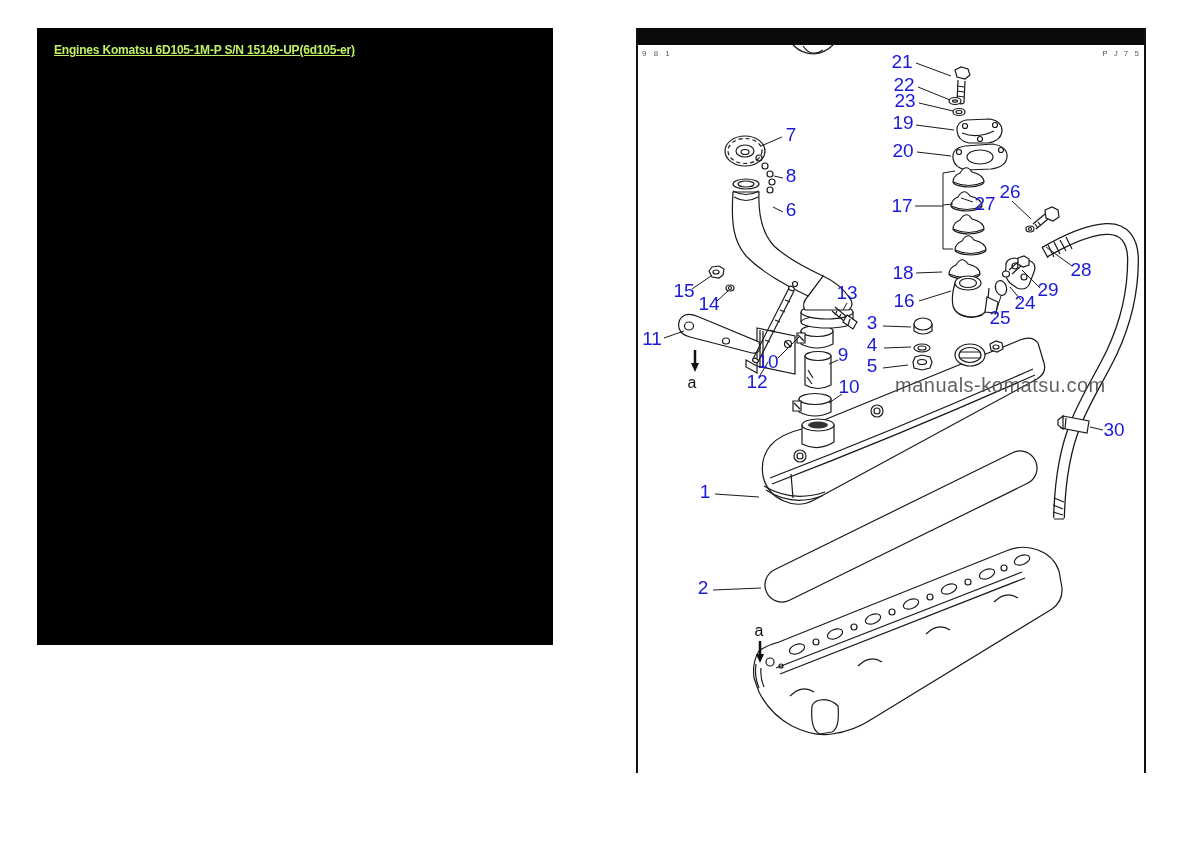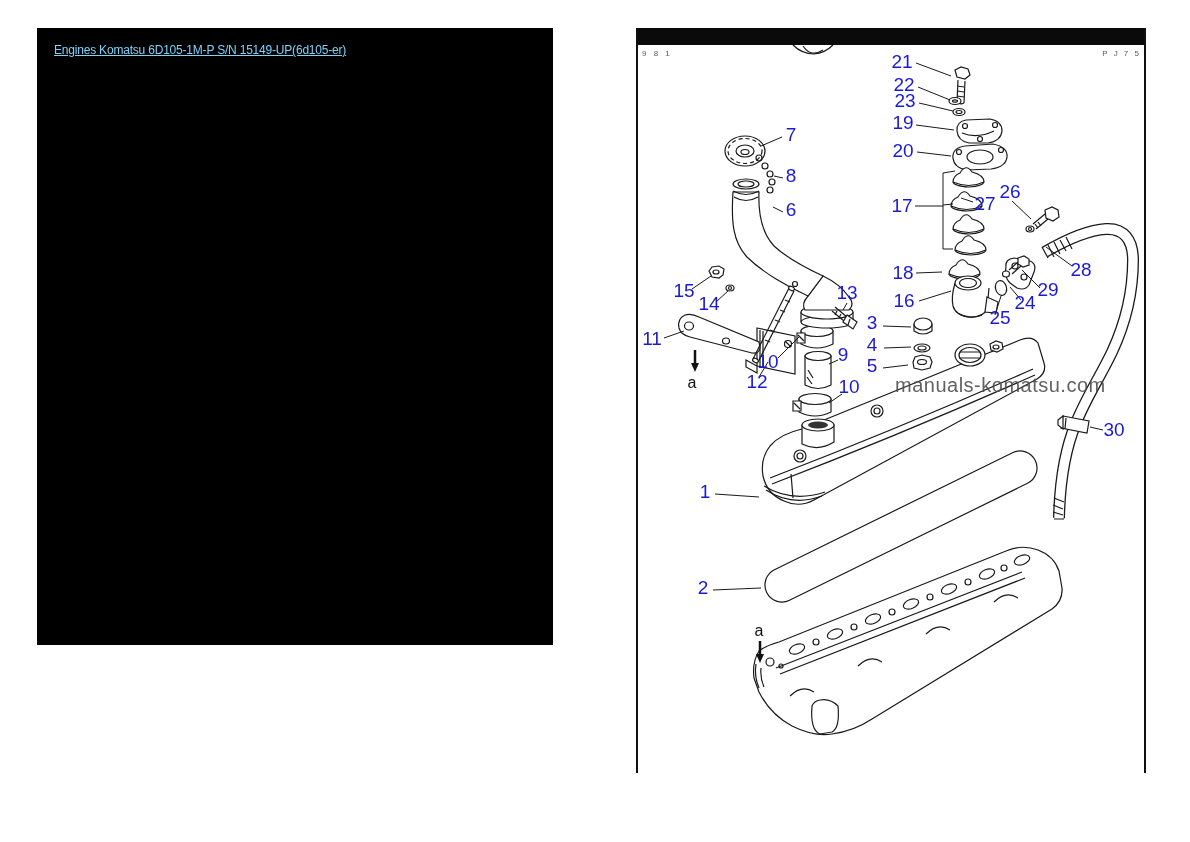--- a/index.html
+++ b/index.html
@@ -4,22 +4,22 @@
 <style>
   html,body{margin:0;padding:0;}
   body{
     width:1190px;height:842px;position:relative;background:#ffffff;
     font-family:"Liberation Sans",sans-serif;overflow:hidden;
   }
   .cover-panel{
     position:absolute;left:37px;top:28px;width:516px;height:617px;background:#000000;
   }
   .catalog-link{
-    position:absolute;left:5px;top:15px;font-size:12px;font-weight:normal;
-    color:#7dd3fc;text-decoration:underline;white-space:nowrap;letter-spacing:-0.2px;
+    position:absolute;left:5px;top:15px;font-size:12px;font-weight:bold;
+    color:#bef264;text-decoration:underline;white-space:nowrap;letter-spacing:-0.2px;
     cursor:pointer;
     padding-left:12px;
   }
   .diagram-panel{
     position:absolute;left:636px;top:28px;width:510px;height:745px;
     border-left:2px solid #101010;border-right:2px solid #101010;box-sizing:border-box;
     background:#ffffff;
   }
   .panel-topbar{
     position:absolute;left:0;top:0;width:100%;height:17px;background:#0a0a0a;z-index:1;

